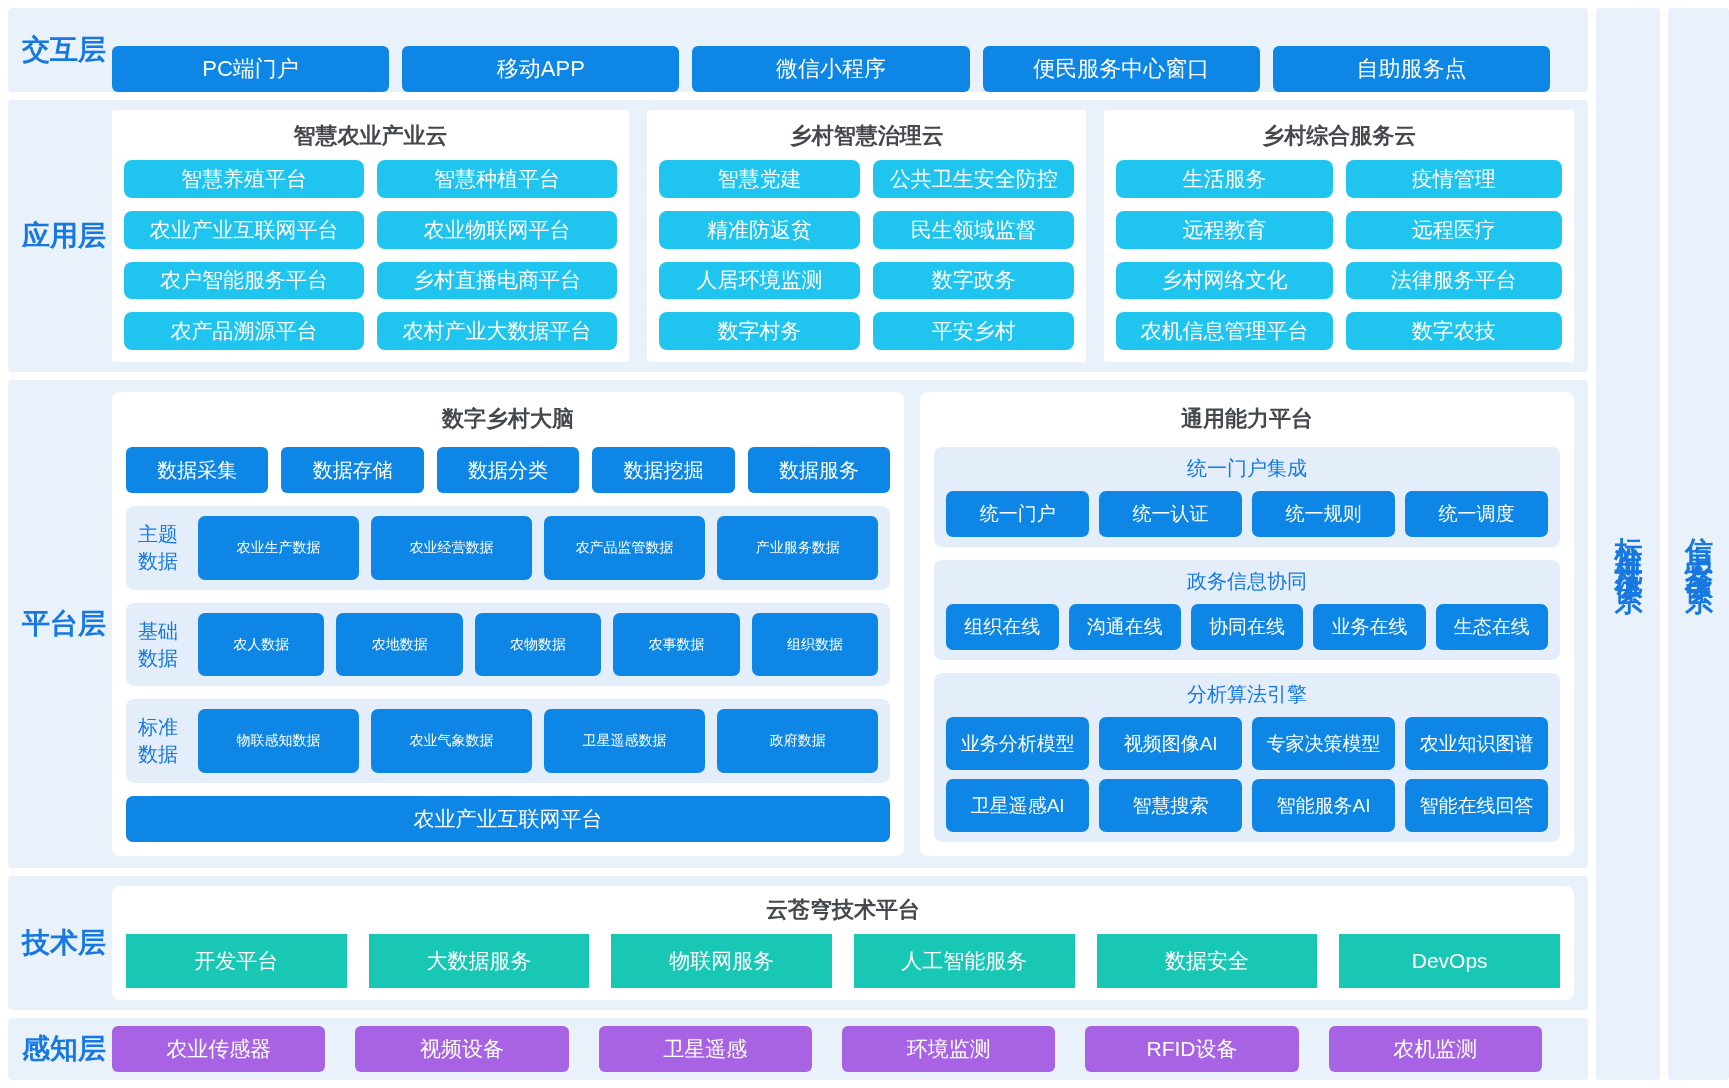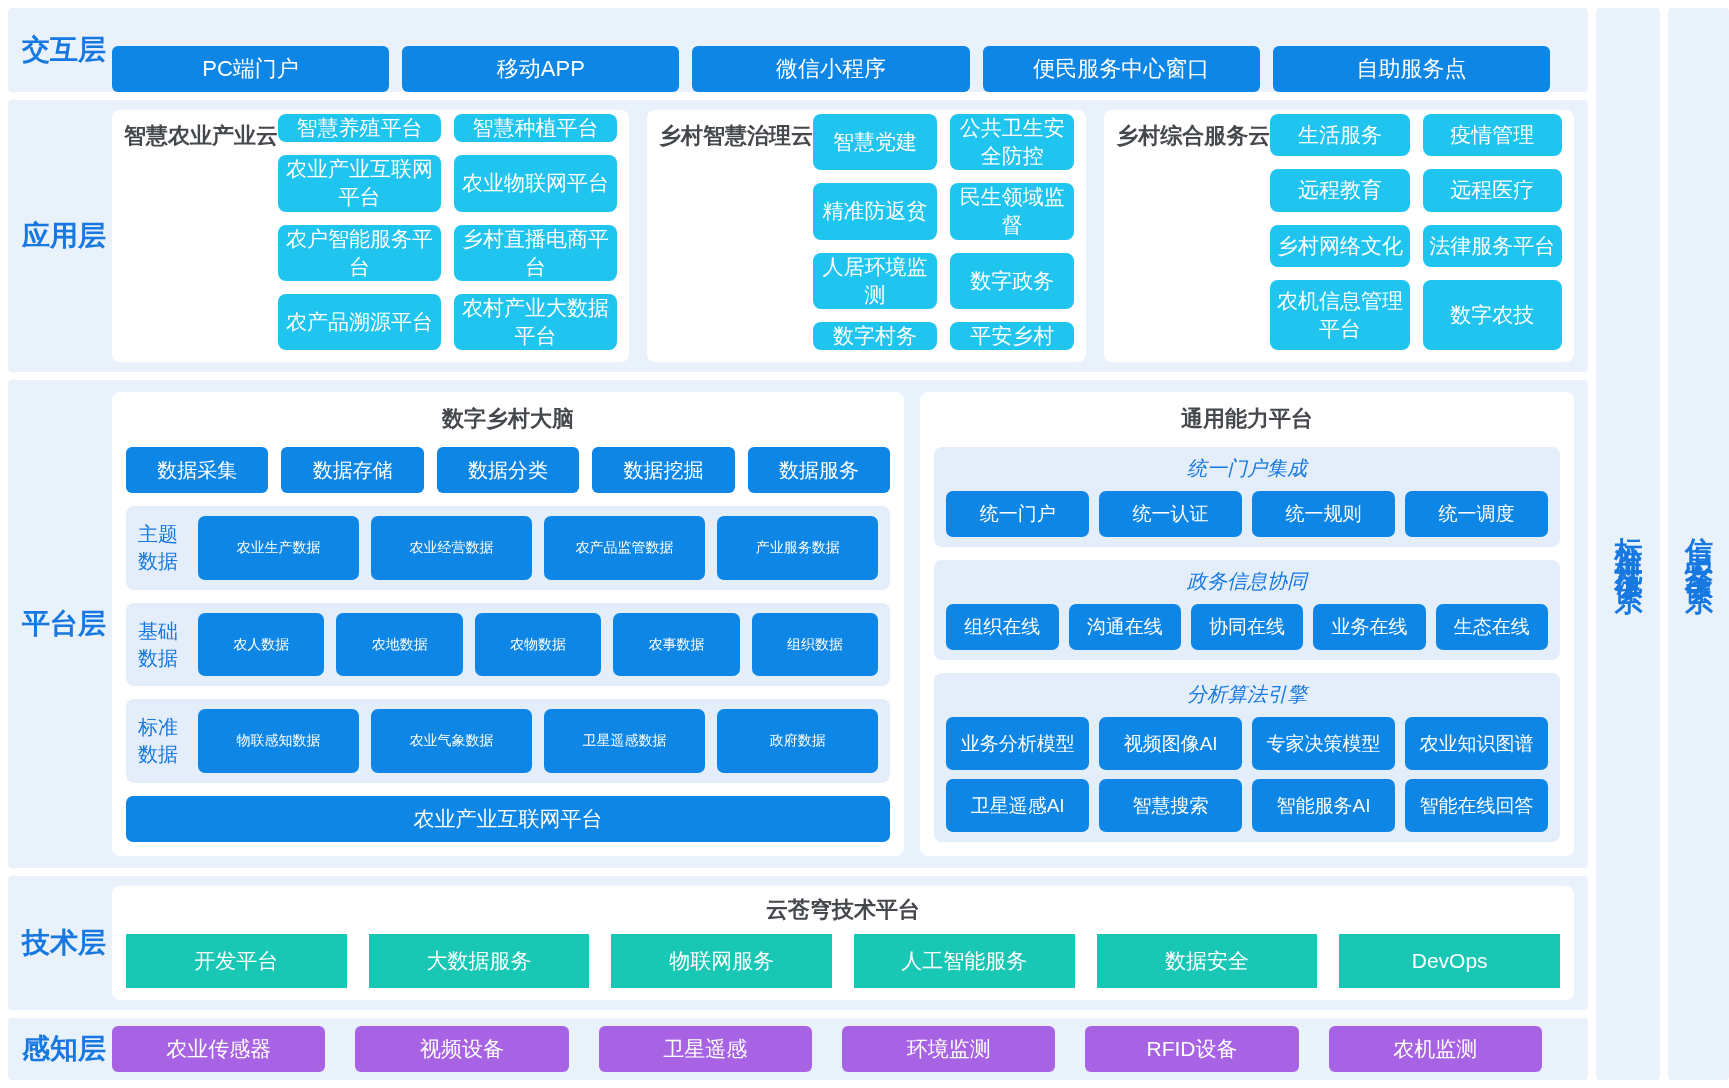--- a/index.html
+++ b/index.html
@@ -16,21 +16,21 @@
                color:var(--labelblue);font-size:28px;font-weight:bold;white-space:nowrap;}
   
   .band-interaction{height:84px;}
   .top-row{flex:1;display:flex;gap:13px;align-items:flex-end;padding-right:38px;}
   .btn-blue{background:var(--blue);color:#fff;border-radius:6px;display:flex;
             align-items:center;justify-content:center;text-align:center;}
   .top-row .btn-blue{flex:1;height:46px;font-size:22px;}
   
   .band-application{height:272px;}
   .clouds{flex:1;display:flex;gap:18px;padding:10px 14px 10px 0;}
-  .cloud-card{background:#fff;border-radius:8px;padding:4px 12px 12px;display:flex;flex-direction:row;}
+  .cloud-card{background:#fff;border-radius:3px;padding:4px 12px 12px;display:flex;flex-direction:column;}
   .cloud-card.c1{flex:520 0 0;}
   .cloud-card.c2{flex:438 0 0;}
   .cloud-card.c3{flex:470 0 0;}
   .card-title{text-align:center;font-size:22px;font-weight:bold;color:var(--titledark);padding:7px 0 9px;}
   .cloud-grid{flex:1;display:grid;grid-template-columns:1fr 1fr;gap:13px;}
   .btn-cyan{background:var(--cyan);color:#fff;border-radius:8px;display:flex;
             align-items:center;justify-content:center;font-size:21px;text-align:center;}
   
   .band-platform{height:488px;}
   .platform-wrap{flex:1;display:flex;gap:16px;padding:12px 14px 12px 0;}
@@ -44,21 +44,21 @@
               gap:14px;padding:8px 12px;}
   .group-label{flex:0 0 46px;width:46px;color:var(--labelblue);font-size:20px;line-height:1.35;}
   .group-btns{flex:1;display:flex;gap:12px;align-self:stretch;padding:2px 0;}
   .group-btns .btn-blue{flex:1;font-size:14px;border-radius:7px;}
   .warehouse{flex:0 0 46px;height:46px;background:var(--blue);border-radius:7px;color:#fff;
              display:flex;align-items:center;justify-content:center;font-size:21px;}
   .cap-panel{background:var(--panel);border-radius:8px;display:flex;flex-direction:column;
              padding:4px 12px 10px;gap:9px;}
   .cap-panel.g1,.cap-panel.g2{flex:1 0 0;}
   .cap-panel.g3{flex:1.8 0 0;}
-  .cap-title{text-align:center;color:var(--labelblue);font-size:20px;padding-top:4px;font-style:italic;}
+  .cap-title{text-align:center;color:var(--labelblue);font-size:20px;padding-top:4px;}
   .cap-row{flex:1;display:flex;gap:10px;}
   .cap-row .btn-blue{flex:1;font-size:19px;border-radius:7px;}
   
   .band-technology{height:134px;}
   .tech-card{flex:1;background:#fff;border-radius:8px;margin:10px 14px 10px 0;
              display:flex;flex-direction:column;padding:2px 14px 12px;}
   .tech-row{flex:1;display:flex;gap:22px;}
   .btn-teal{flex:1;background:var(--teal);color:#fff;border-radius:0;display:flex;
             align-items:center;justify-content:center;font-size:21px;}
   

